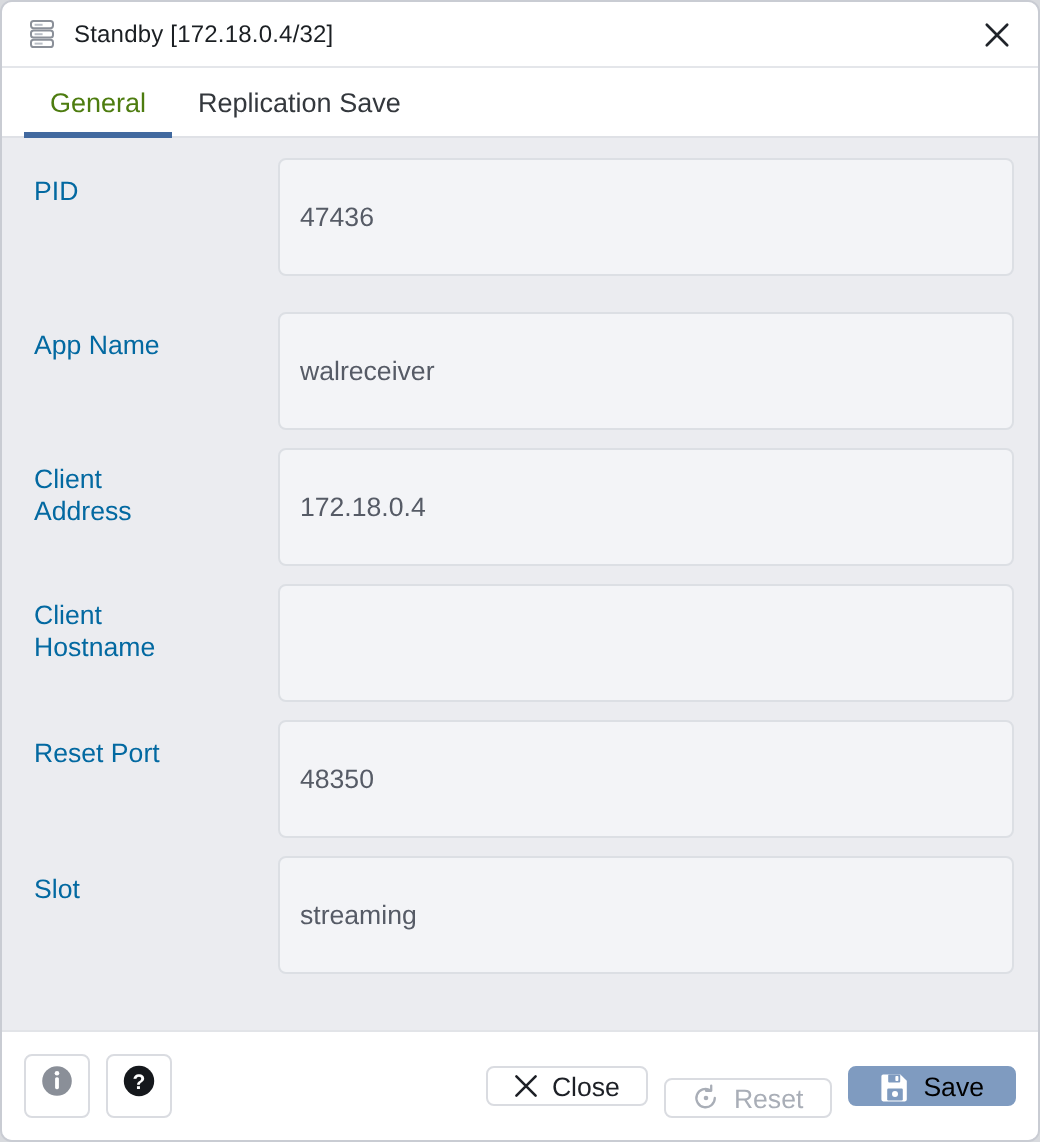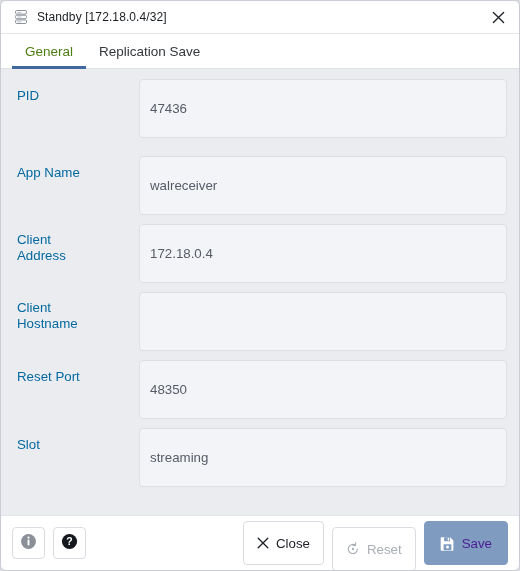--- a/index.html
+++ b/index.html
@@ -147,21 +147,21 @@
     border: 1px solid #dadce1;
     border-radius: 4px;
     display: flex;
     align-items: center;
     justify-content: center;
     cursor: pointer;
   }
   .footer-spacer { flex: 1 1 auto; }
 
   .btn {
-    height: 44px;
+    height: 20px;
     border-radius: 4px;
     display: inline-flex;
     align-items: center;
     gap: 7px;
     padding: 0 13px;
     font-size: 13.3px;
     cursor: pointer;
     border: 1px solid #dadce1;
     background: #ffffff;
     color: #1d2026;
@@ -169,21 +169,21 @@
     font-family: "Liberation Sans", sans-serif;
   }
   .btn.disabled {
     color: #a9aeb7;
     cursor: default;
     margin-top: 12px;
   }
   .btn.primary {
     background: #7f9bc0;
     border-color: #7f9bc0;
-    color: #4c1d95;
+    color: #000000;
     cursor: default;
     padding: 0 15px;
   }
   .btn svg { display: block; flex: 0 0 auto; }
 </style>
 </head>
 <body>
 
 <div class="dialog">
 

